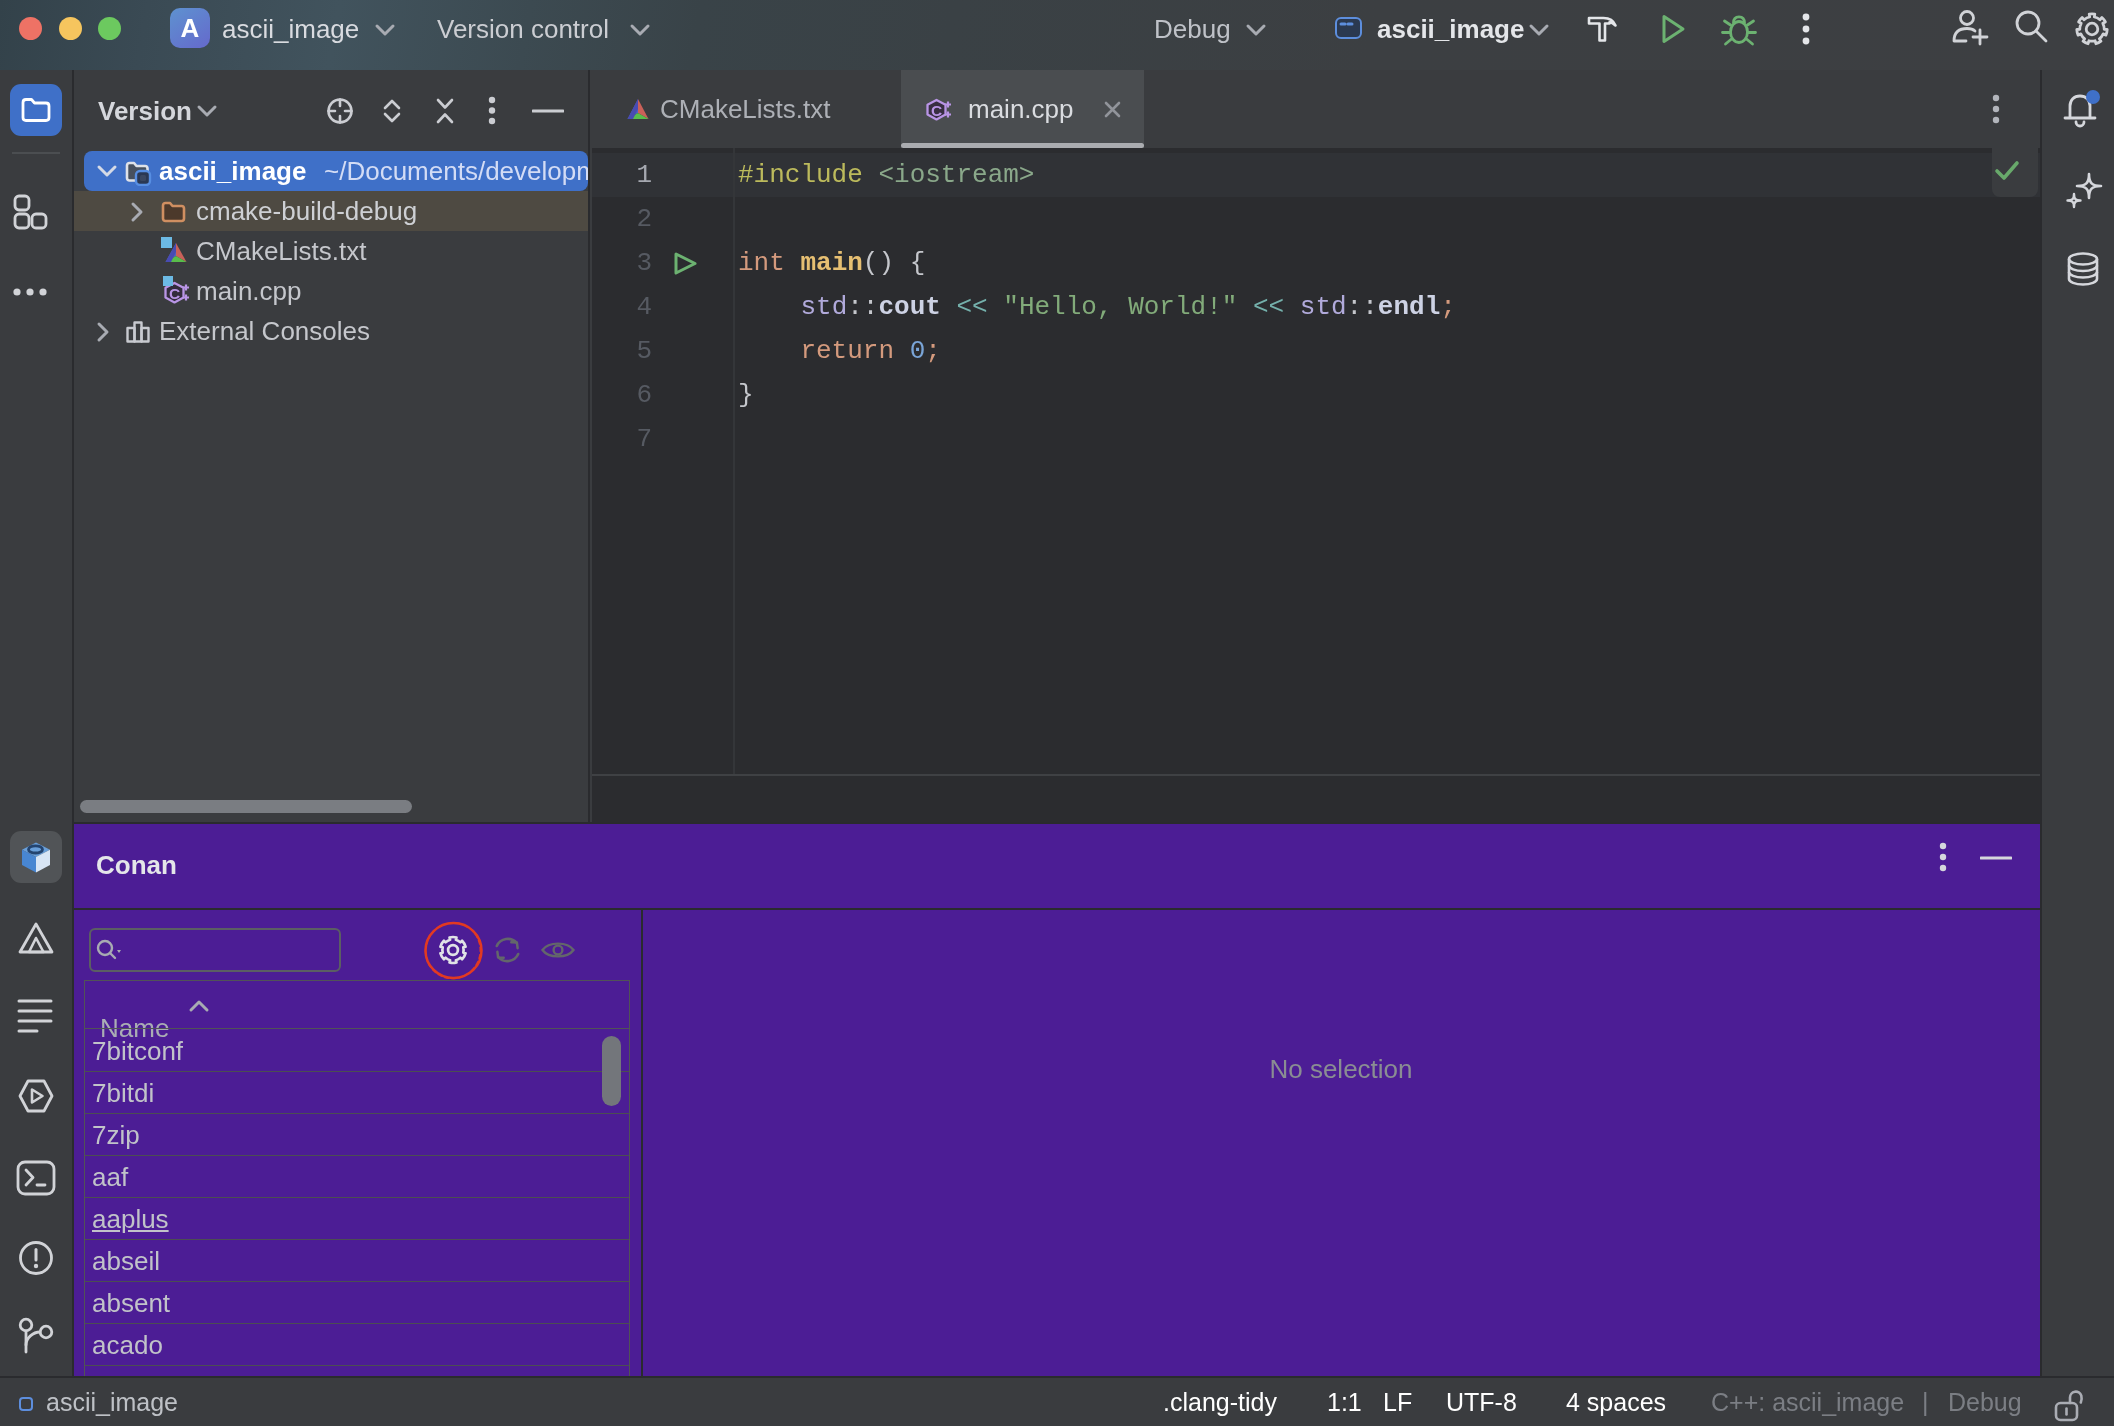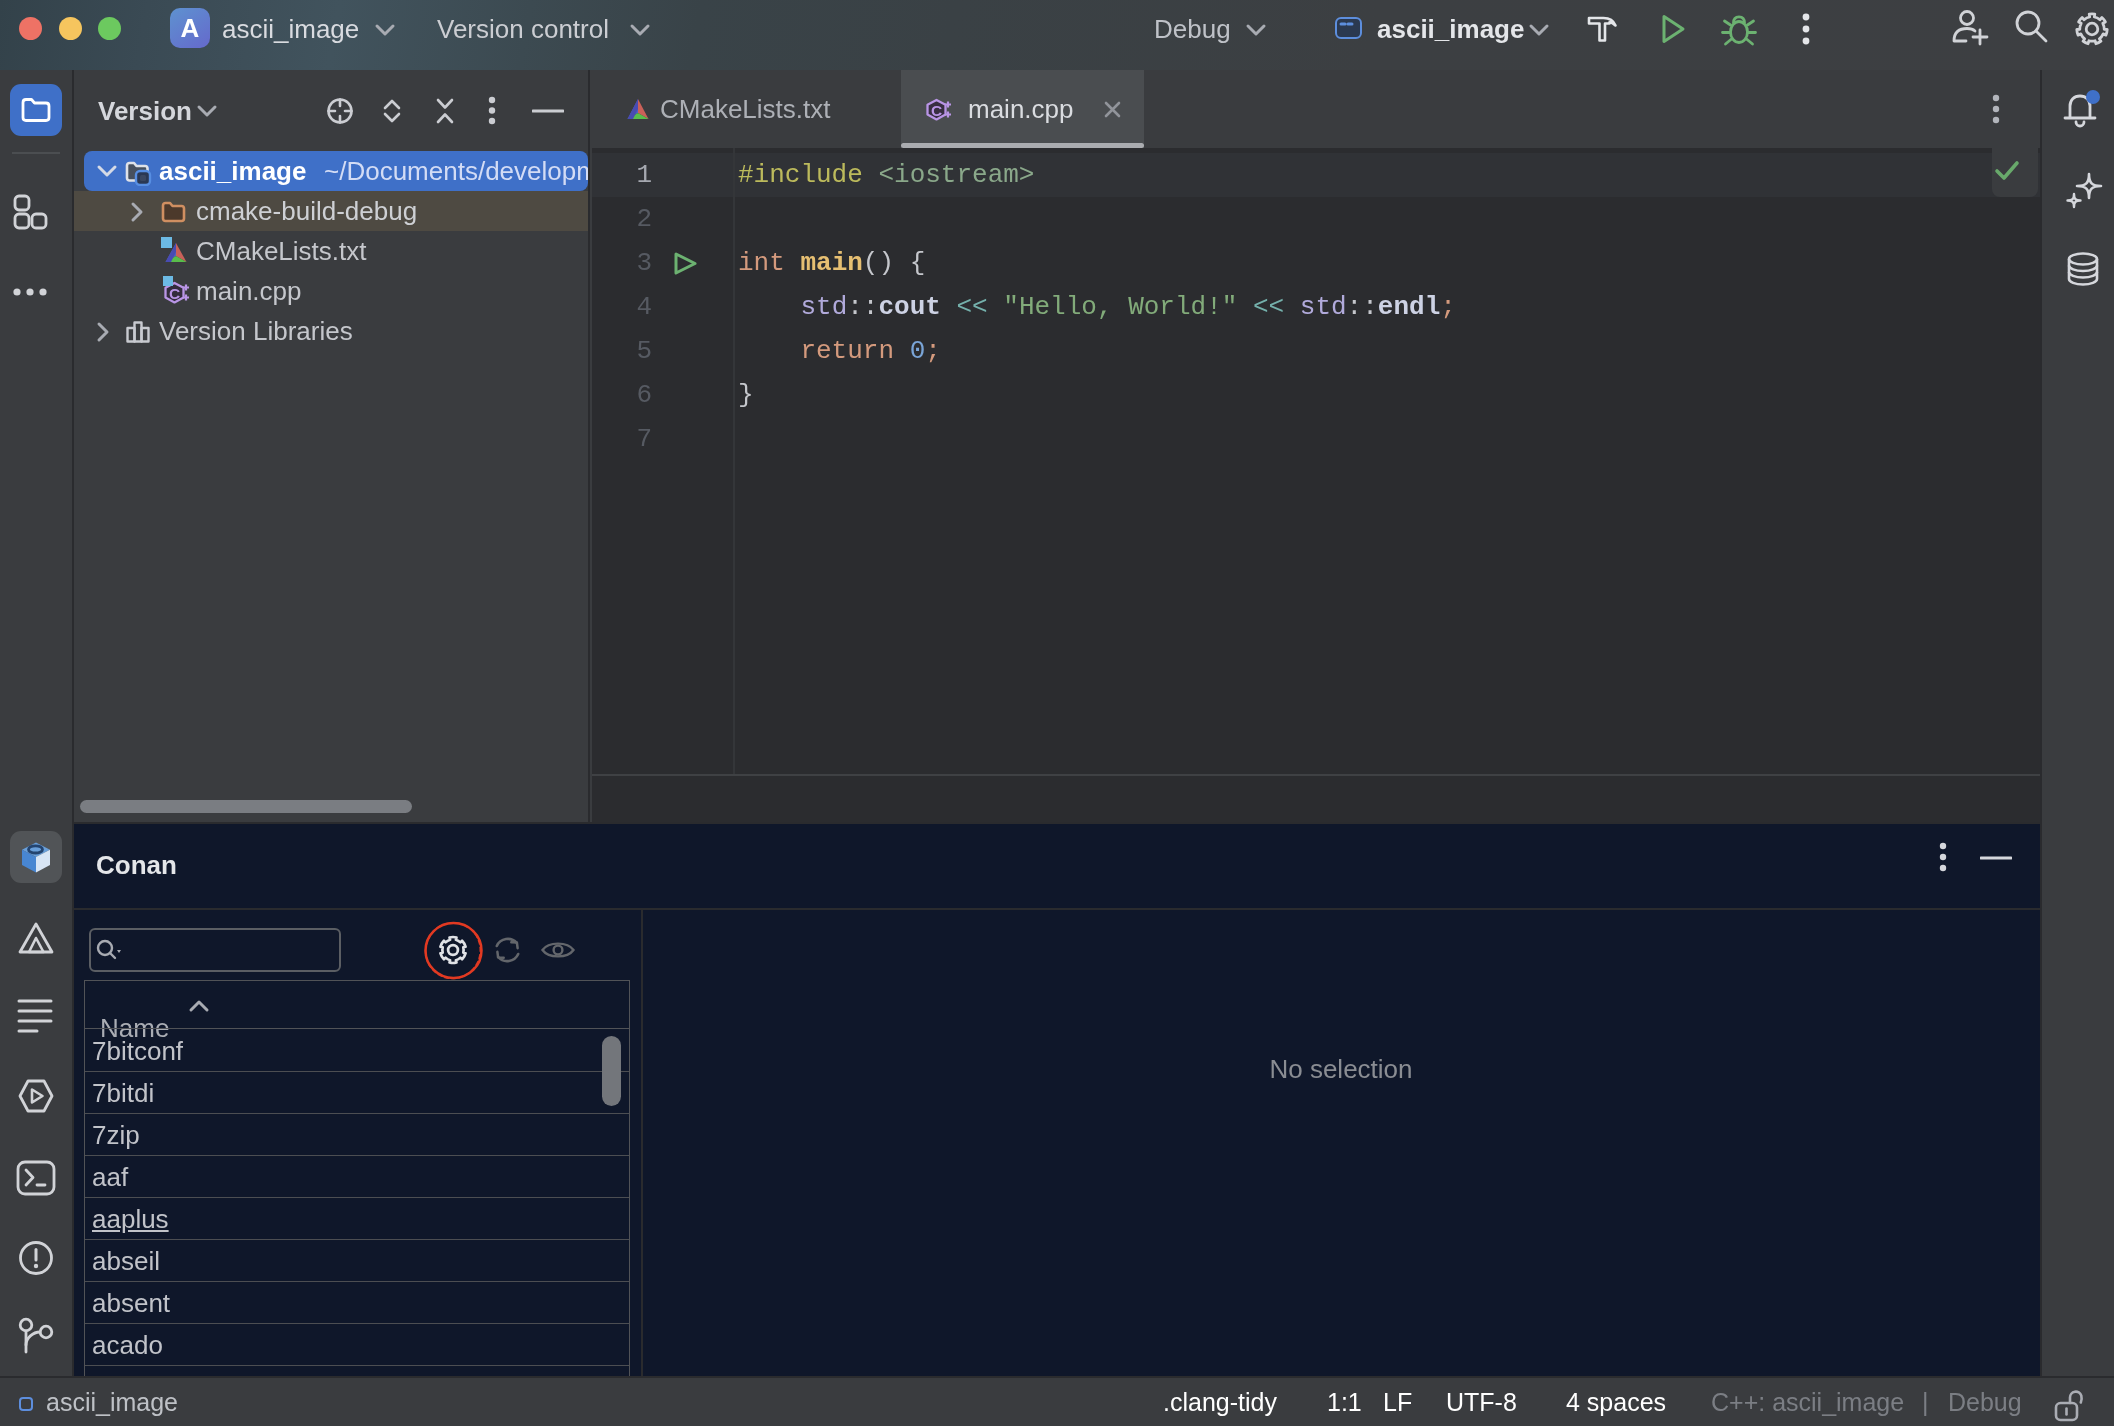--- a/index.html
+++ b/index.html
@@ -32,21 +32,21 @@
 #editor { position:absolute; left:592px; top:70px; width:1448px; height:752px;
   background:#2b2c2f; }
 #tabbar { position:absolute; left:0; top:0; width:1448px; height:78px; background:#3a3c3f; }
 .codeline { position:absolute; left:146px; height:44px; line-height:44px;
   font-family:"Liberation Mono", monospace; font-size:26px; white-space:pre; color:#c5c7cc; }
 .lnum { position:absolute; width:60px; height:44px; line-height:44px; text-align:right;
   font-family:"Liberation Mono", monospace; font-size:26px; color:#565a62; }
 
 
 #conan { position:absolute; left:74px; top:822px; width:1966px; height:554px;
-  background:#0f172a; border-top:2px solid #2a2b2e; overflow:hidden; }
+  background:#4c1d95; border-top:2px solid #2a2b2e; overflow:hidden; }
 
 
 #status { position:absolute; left:0; top:1376px; width:2114px; height:50px;
   background:#3a3c3f; border-top:2px solid #2a2b2e; }
 .sitem { position:absolute; top:0; height:48px; line-height:48px; font-size:25px; color:#ffffff; white-space:nowrap; }
 .crow { position:absolute; left:11px; width:544px; height:42px; line-height:42px; font-size:26px; color:#c1c3c9;
   border-bottom:1px solid #4c4e52; padding-left:7px; }
 
 </style>
 </head>
@@ -260,21 +260,21 @@
   </div>
   <div class="trow" style="top:241px;">
     <svg class="abs" style="left:21px; top:9px;" width="18" height="24">
         <path d="M4 4 l8 8 l-8 8" stroke="#a8abb2" stroke-width="3" fill="none" stroke-linecap="round" stroke-linejoin="round"></path>
       </svg>
     <svg class="abs" style="left:50px; top:7px;" width="28" height="28">
       <rect x="3.5" y="10" width="7" height="13.5" fill="none" stroke="#c8cad0" stroke-width="2.4" stroke-linejoin="round"></rect>
       <rect x="10.5" y="4.5" width="7" height="19" fill="none" stroke="#c8cad0" stroke-width="2.4" stroke-linejoin="round"></rect>
       <rect x="17.5" y="10" width="7" height="13.5" fill="none" stroke="#c8cad0" stroke-width="2.4" stroke-linejoin="round"></rect>
     </svg>
-    <div class="tlabel" style="left:85px; color:#c5c7cc;">Version Libraries</div>
+    <div class="tlabel" style="left:85px; color:#c5c7cc;">External Consoles</div>
   </div>
 
   <div class="abs" style="left:6px; top:730px; width:332px; height:13px; border-radius:7px; background:#7a7d82;"></div>
 </div>
 
 <div id="editor">
   <div id="tabbar">
     <svg class="abs" style="left:32px; top:26px;" width="28" height="28">
       <polygon points="14,3 14,17 3.5,23" fill="#5061c4"></polygon>
       <polygon points="14,3 24.5,23 14,17" fill="#c96159"></polygon>

